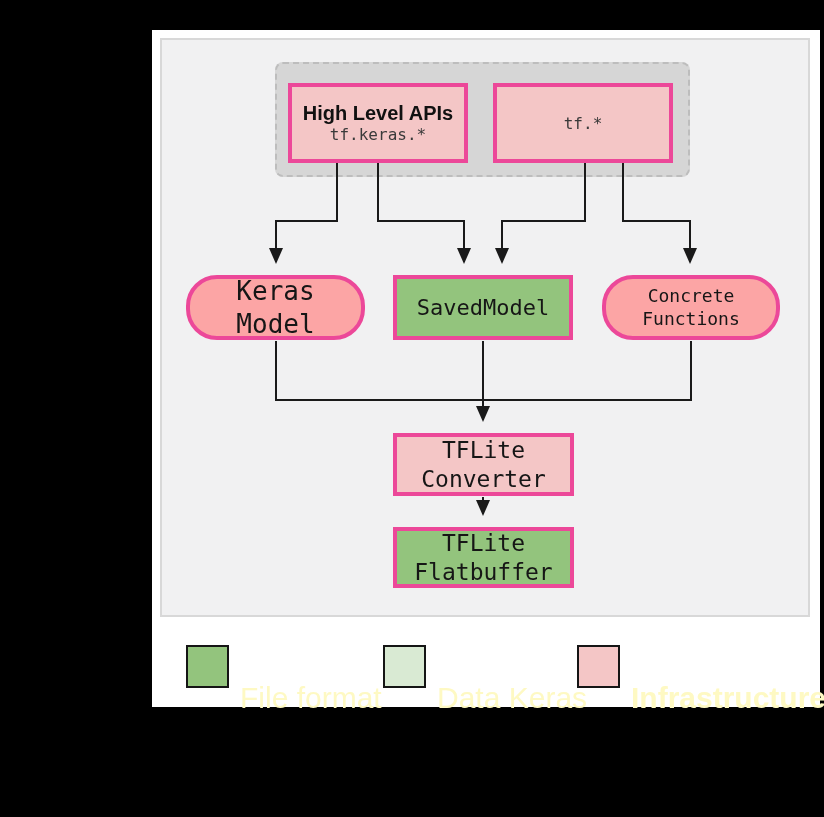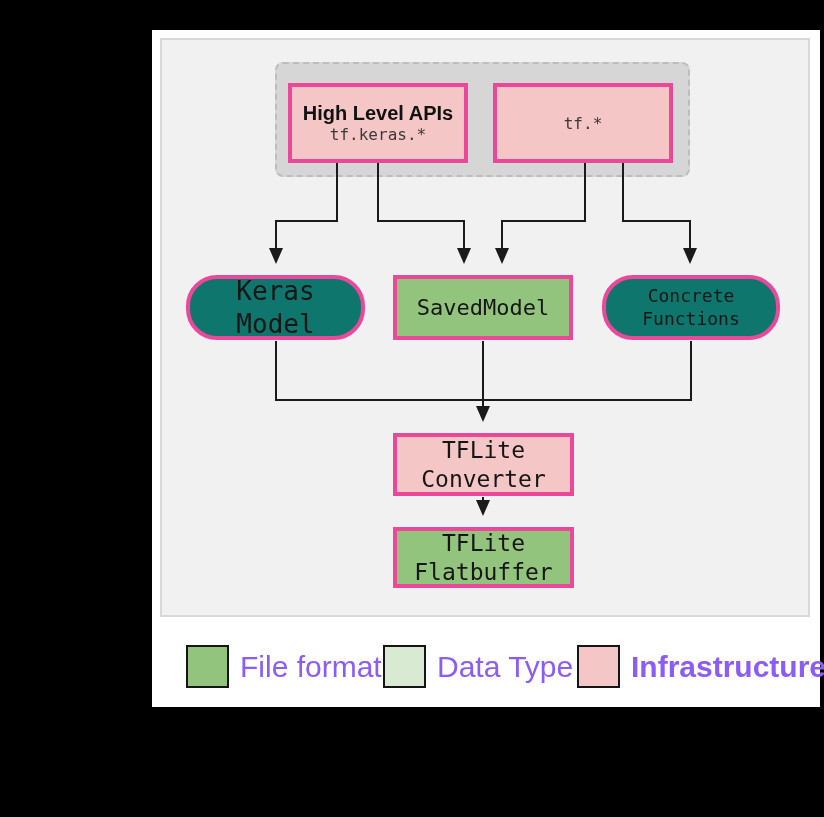--- a/index.html
+++ b/index.html
@@ -8,31 +8,31 @@
   .card{position:absolute;left:152px;top:30px;width:668px;height:677px;background:#ffffff;}
   .panel{position:absolute;left:160px;top:38px;width:650px;height:579px;
          background:#f1f1f2;border:2px solid #d8d8d8;box-sizing:border-box;}
   .api-group{position:absolute;left:275px;top:62px;width:415px;height:115px;
              background:#d6d6d6;border:2px dashed #bdbdbd;border-radius:8px;box-sizing:border-box;}
   .node{position:absolute;box-sizing:border-box;border:4px solid #ec4899;
         display:flex;flex-direction:column;align-items:center;justify-content:center;
         text-align:center;}
   .pink{background:#f4c6c6;}
   .green{background:#93c47d;}
-  .lightgreen{background:#0f766e;border-radius:31px;}
+  .lightgreen{background:#fca5a5;border-radius:31px;}
   .api-box{left:auto;top:83px;width:180px;height:80px;}
   .api-title{font-family:"Liberation Sans",sans-serif;font-weight:600;font-size:20px;color:#111;}
   .api-code{font-family:"DejaVu Sans Mono",monospace;font-size:16px;color:#3a3a3a;}
   .node-label{font-family:"DejaVu Sans Mono",monospace;font-size:24px;color:#161616;
               white-space:pre-line;line-height:1.25;}
   #svg-layer{position:absolute;left:0;top:0;width:824px;height:817px;pointer-events:none;}
   .legend-item-swatch{position:absolute;top:645px;width:43px;height:43px;
                       border:2px solid #151515;box-sizing:border-box;}
-  .legend-label{position:absolute;top:645px;height:43px;line-height:43px;
-                font-size:30px;color:#8b5cf6;text-align:right;}
+  .legend-label{position:absolute;top:676px;height:43px;line-height:43px;
+                font-size:30px;color:#fef9c3;text-align:right;}
 </style>
 </head>
 <body>
 
 <div id="root">
 
   <div class="card"></div>
   <div class="panel"></div>
 
   <div class="api-group"></div>
@@ -86,19 +86,19 @@
       <path d="M483,341 V420" marker-end="url(#arrow)"></path>
       <path d="M483,497 V514" marker-end="url(#arrow)"></path>
     </g>
   </svg>
 
   <div>
     <div class="legend-item-swatch" style="left: 186px; background-color: rgb(147, 196, 125);"></div>
     <div class="legend-label" style="left:240px;">File format</div>
 
     <div class="legend-item-swatch" style="left: 383px; background-color: rgb(217, 234, 211);"></div>
-    <div class="legend-label" style="left:437px;">Data Type</div>
+    <div class="legend-label" style="left:437px;">Data Keras</div>
 
     <div class="legend-item-swatch" style="left: 577px; background-color: rgb(244, 198, 198);"></div>
     <div class="legend-label" style="left:631px;font-weight:bold;">Infrastructure</div>
   </div>
 
 </div>
 
 </body></html>

